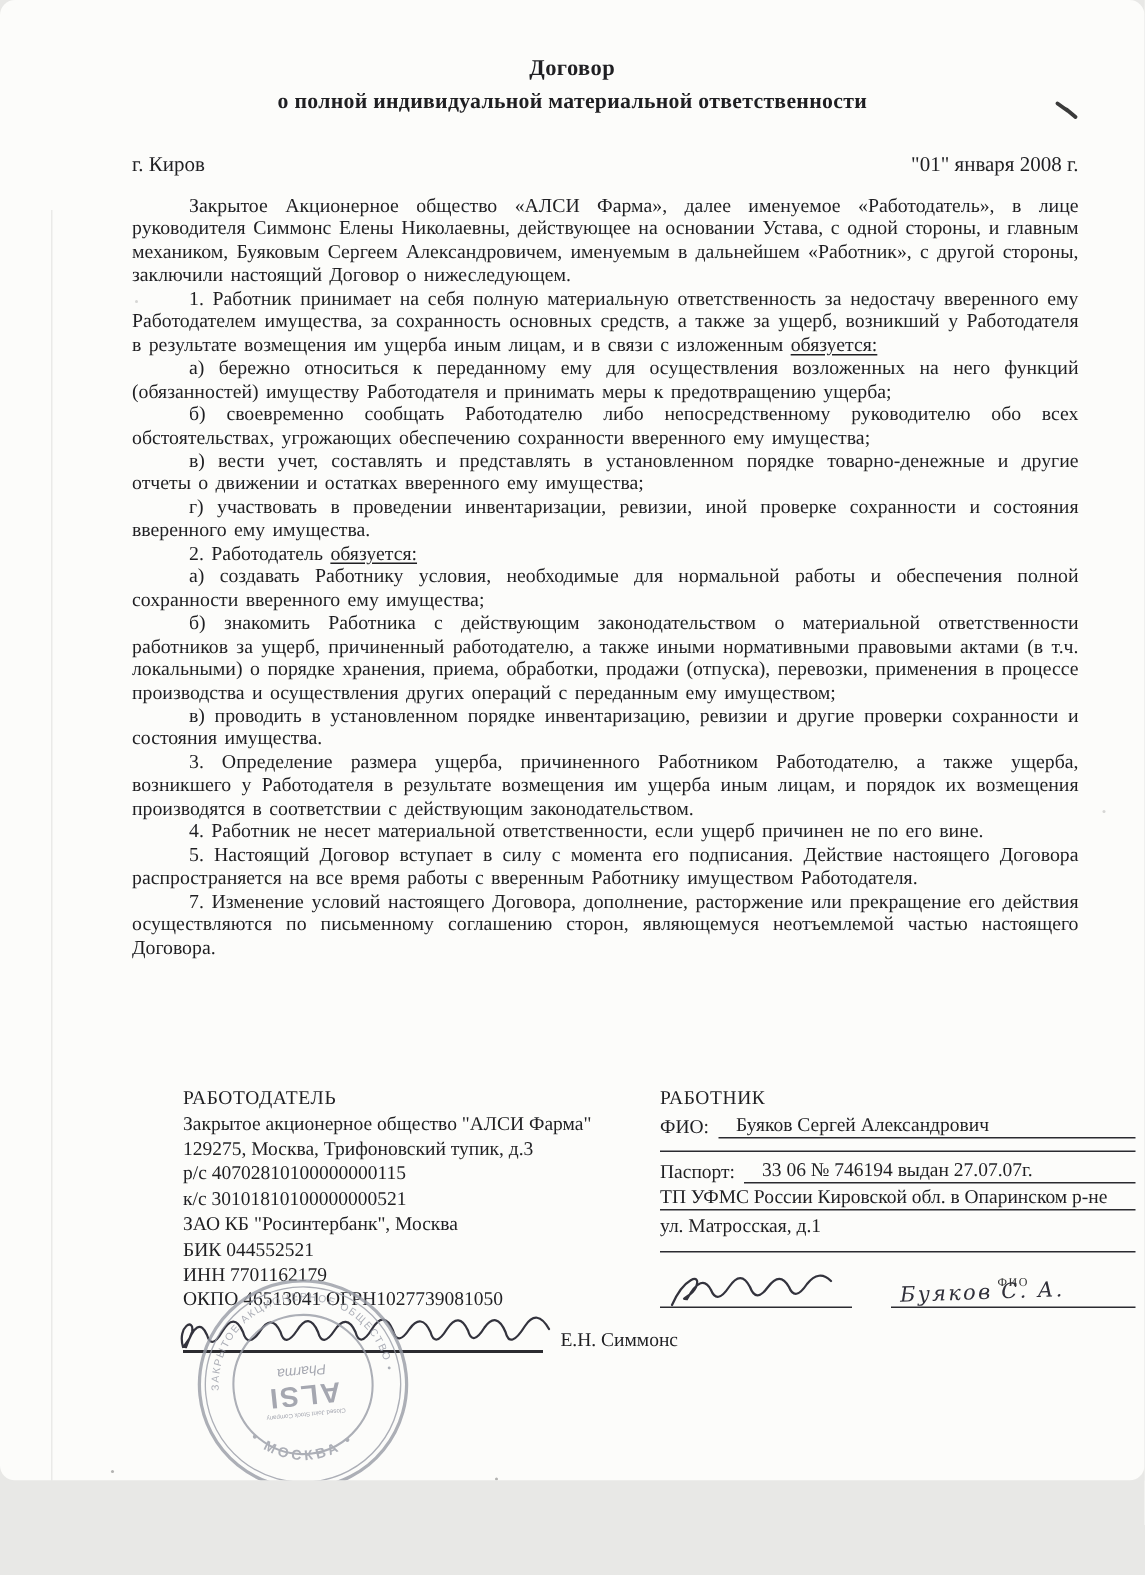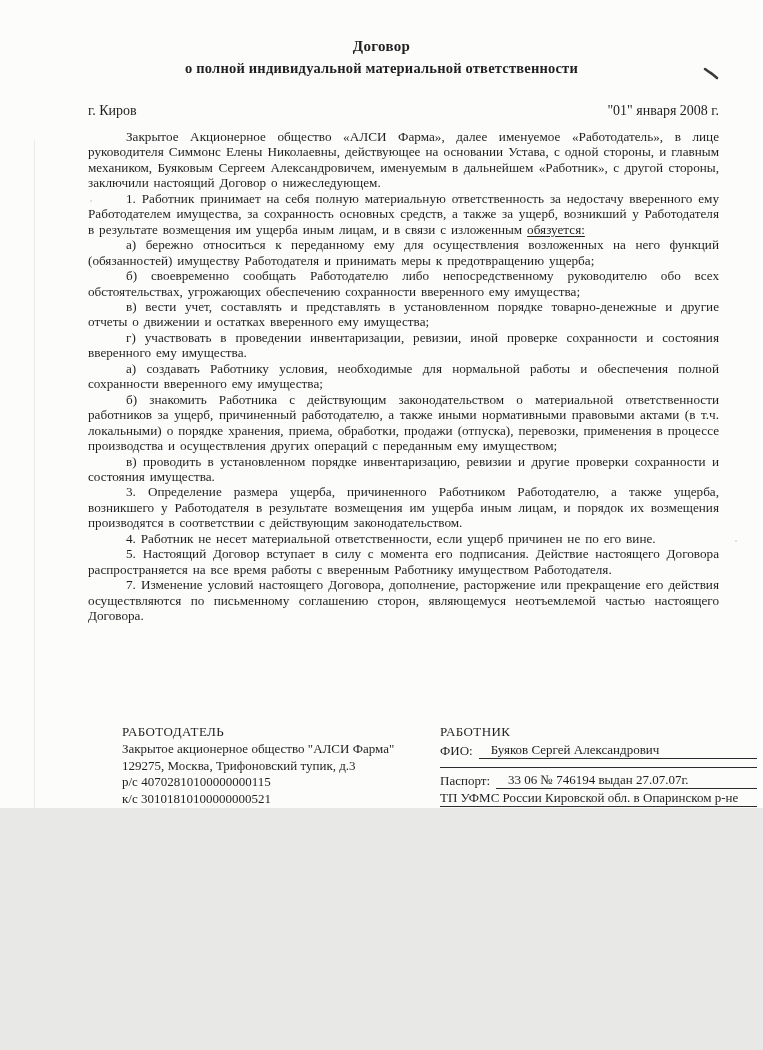--- a/index.html
+++ b/index.html
@@ -1,19 +1,20 @@
 <!DOCTYPE html>
 <html><head>
 <meta charset="utf-8">
 <style>
   html,body{margin:0;padding:0;background:#e8e8e6;}
   .sheet{
-    position:relative;width:763px;height:808px;margin:0 auto;
+    position:relative;width:763px;height:987px;margin:0 auto;
     background:#fcfcfa;overflow:hidden;color:#1f1f22;
     font-family:"Liberation Serif","DejaVu Serif",serif;
+    border-radius:10px;
   }
   
   .title-block{position:absolute;top:38px;left:0;right:0;text-align:center;font-weight:bold;}
   .title-line1{font-size:15px;letter-spacing:.3px;}
   .title-line2{font-size:14.5px;margin-top:5px;letter-spacing:.2px;}
   .date-line{position:absolute;top:103px;left:88px;right:44px;display:flex;justify-content:space-between;font-size:14px;}
   
   .contract-body{position:absolute;top:129px;left:88px;right:44px;
     font-size:13.2px;line-height:15.45px;text-align:justify;word-spacing:1.6px;}
   .contract-body p{margin:0;text-indent:38px;font-family:Liberation Serif, serif;}
@@ -64,20 +65,21 @@
     <span>"01" января 2008 г.</span>
   </div>
 
   <div class="contract-body">
       <p>Закрытое Акционерное общество «АЛСИ Фарма», далее именуемое «Работодатель», в лице руководителя Симмонс Елены Николаевны, действующее на основании Устава, с одной стороны, и главным механиком, Буяковым Сергеем Александровичем, именуемым в дальнейшем «Работник», с другой стороны, заключили настоящий Договор о нижеследующем.</p>
       <p>1. Работник принимает на себя полную материальную ответственность за недостачу вверенного ему Работодателем имущества, за сохранность основных средств, а также за ущерб, возникший у Работодателя в результате возмещения им ущерба иным лицам, и в связи с изложенным <u>обязуется:</u></p>
       <p>а) бережно относиться к переданному ему для осуществления возложенных на него функций (обязанностей) имуществу Работодателя и принимать меры к предотвращению ущерба;</p>
       <p>б) своевременно сообщать Работодателю либо непосредственному руководителю обо всех обстоятельствах, угрожающих обеспечению сохранности вверенного ему имущества;</p>
       <p>в) вести учет, составлять и представлять в установленном порядке товарно-денежные и другие отчеты о движении и остатках вверенного ему имущества;</p>
       <p>г) участвовать в проведении инвентаризации, ревизии, иной проверке сохранности и состояния вверенного ему имущества.</p>
+      <p>2. Работодатель <u>обязуется:</u></p>
       <p>а) создавать Работнику условия, необходимые для нормальной работы и обеспечения полной сохранности вверенного ему имущества;</p>
       <p>б) знакомить Работника с действующим законодательством о материальной ответственности работников за ущерб, причиненный работодателю, а также иными нормативными правовыми актами (в т.ч. локальными) о порядке хранения, приема, обработки, продажи (отпуска), перевозки, применения в процессе производства и осуществления других операций с переданным ему имуществом;</p>
       <p>в) проводить в установленном порядке инвентаризацию, ревизии и другие проверки сохранности и состояния имущества.</p>
       <p>3. Определение размера ущерба, причиненного Работником Работодателю, а также ущерба, возникшего у Работодателя в результате возмещения им ущерба иным лицам, и порядок их возмещения производятся в соответствии с действующим законодательством.</p>
       <p>4. Работник не несет материальной ответственности, если ущерб причинен не по его вине.</p>
       <p>5. Настоящий Договор вступает в силу с момента его подписания. Действие настоящего Договора распространяется на все время работы с вверенным Работнику имуществом Работодателя.</p>
       <p>7. Изменение условий настоящего Договора, дополнение, расторжение или прекращение его действия осуществляются по письменному соглашению сторон, являющемуся неотъемлемой частью настоящего Договора.</p>
     </div>
 
   <div class="employer">

